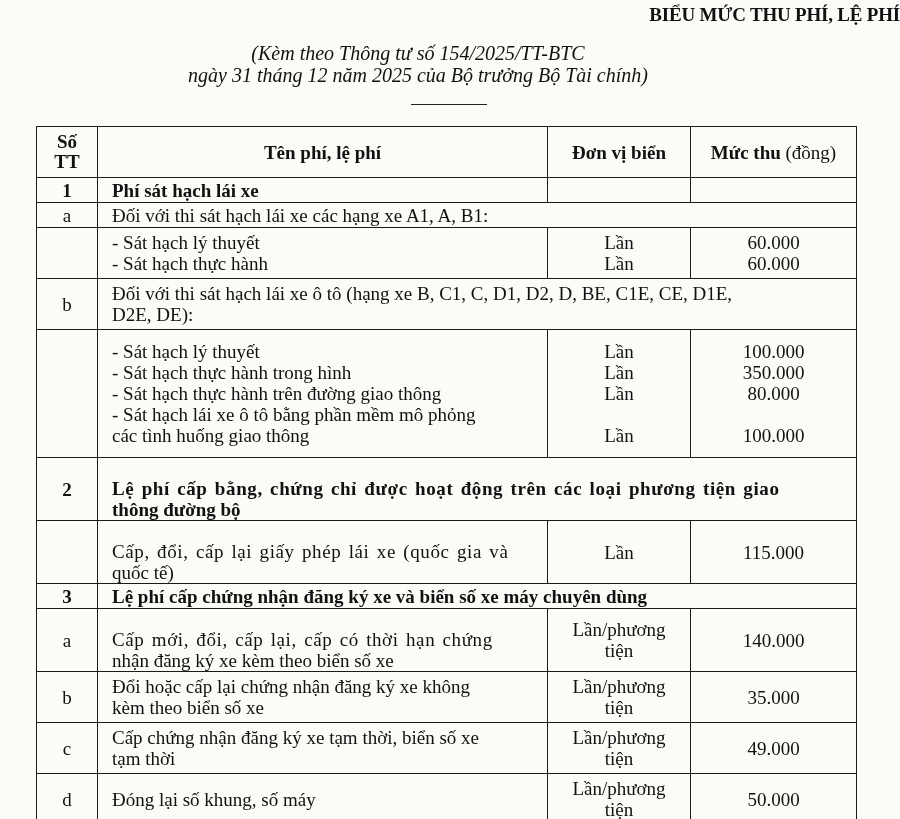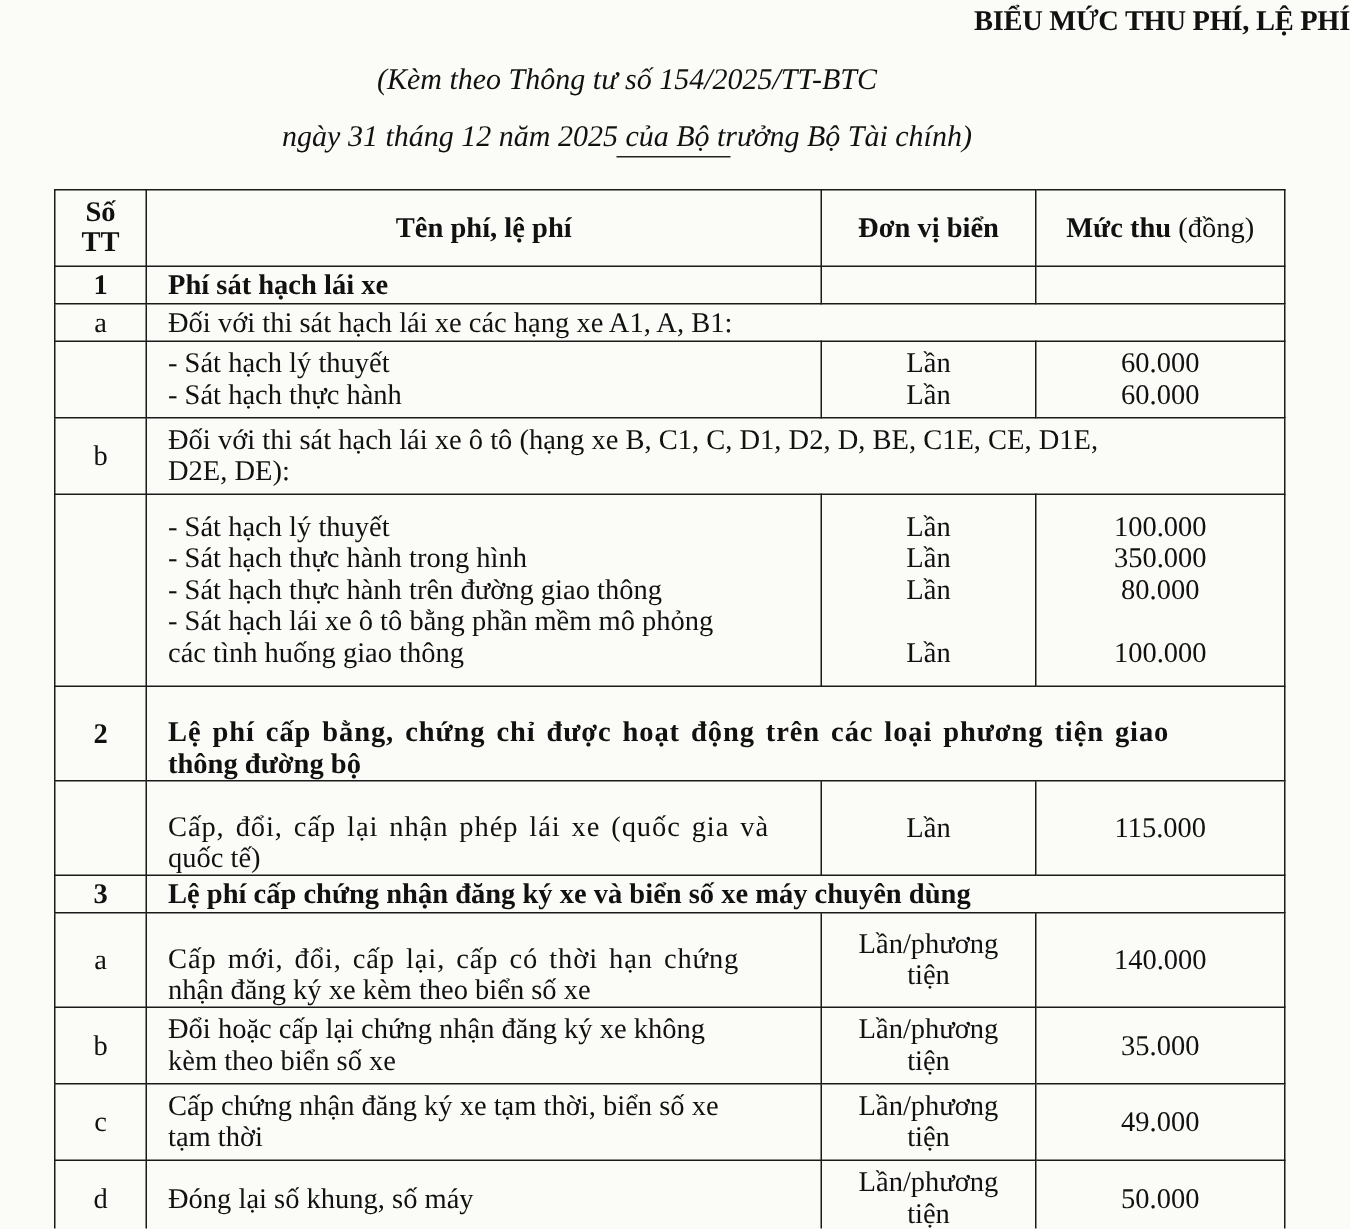--- a/index.html
+++ b/index.html
@@ -13,21 +13,21 @@
   .title {
     position: absolute; left: 0; width: 900px; top: 4px;
     text-align: right; font-weight: bold; font-size: 19px;
     letter-spacing: -0.2px;
   }
   .subtitle {
     position: absolute; left: 0; width: 836px;
     text-align: center; font-style: italic; font-size: 20px;
   }
   .sub1 { top: 42px; }
-  .sub2 { top: 80px; }
+  .sub2 { top: 64px; }
   .rule {
     position: absolute; left: 411px; top: 104px; width: 76px; height: 0;
     border-top: 1.5px solid #222;
   }
   table.fees {
     position: absolute; left: 36px; top: 126px;
     width: 820px;
     border-collapse: collapse;
     table-layout: fixed;
     font-size: 19px;
@@ -142,21 +142,21 @@
   <tr class="h52">
     <td class="center bold">2</td>
     <td colspan="3" class="lines bold">
       <div class="spaced">Lệ phí cấp bằng, chứng chỉ được hoạt động trên các loại phương tiện giao</div>
       <div>thông đường bộ</div>
     </td>
   </tr>
   <tr class="h52">
     <td></td>
     <td class="lines">
-      <div class="spaced">Cấp, đổi, cấp lại nhận phép lái xe (quốc gia và</div>
+      <div class="spaced">Cấp, đổi, cấp lại giấy phép lái xe (quốc gia và</div>
       <div>quốc tế)</div>
     </td>
     <td class="center">Lần</td>
     <td class="center">115.000</td>
   </tr>
 
   <tr class="h25">
     <td class="center bold">3</td>
     <td colspan="3" class="bold">Lệ phí cấp chứng nhận đăng ký xe và biển số xe máy chuyên dùng</td>
   </tr>

